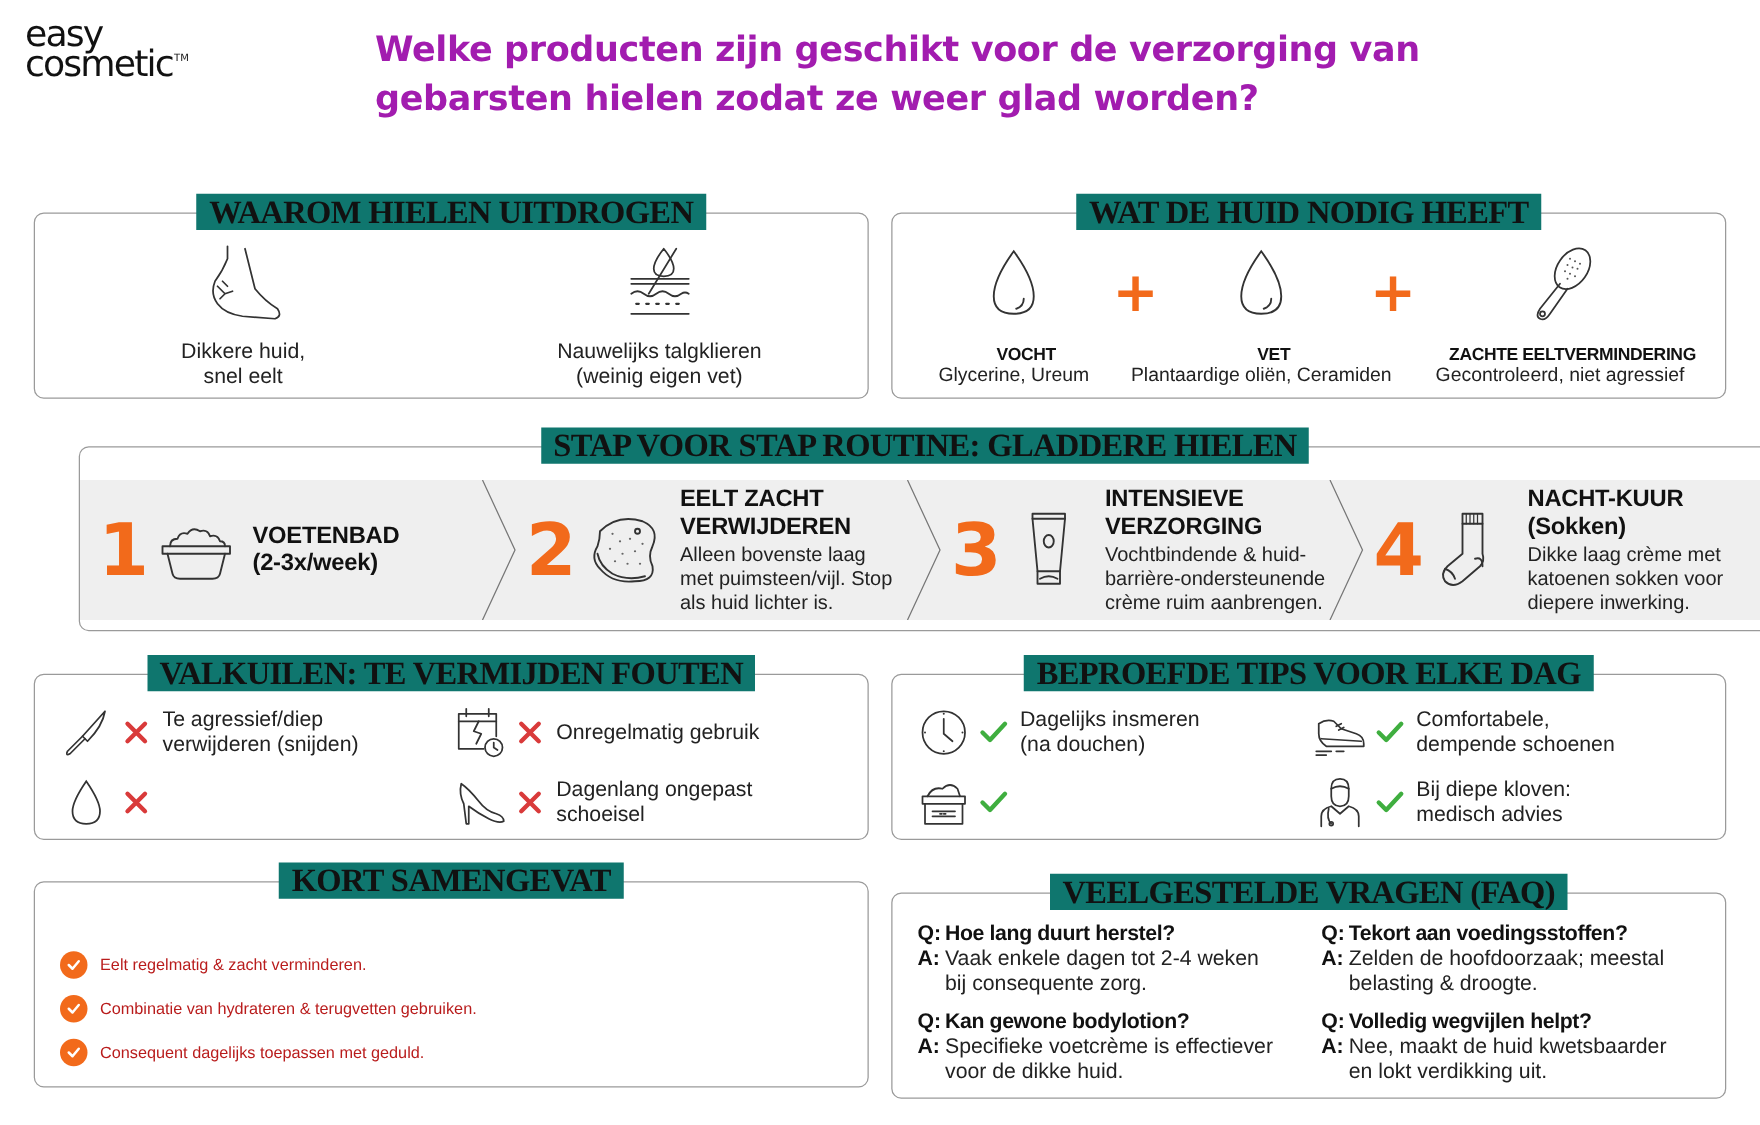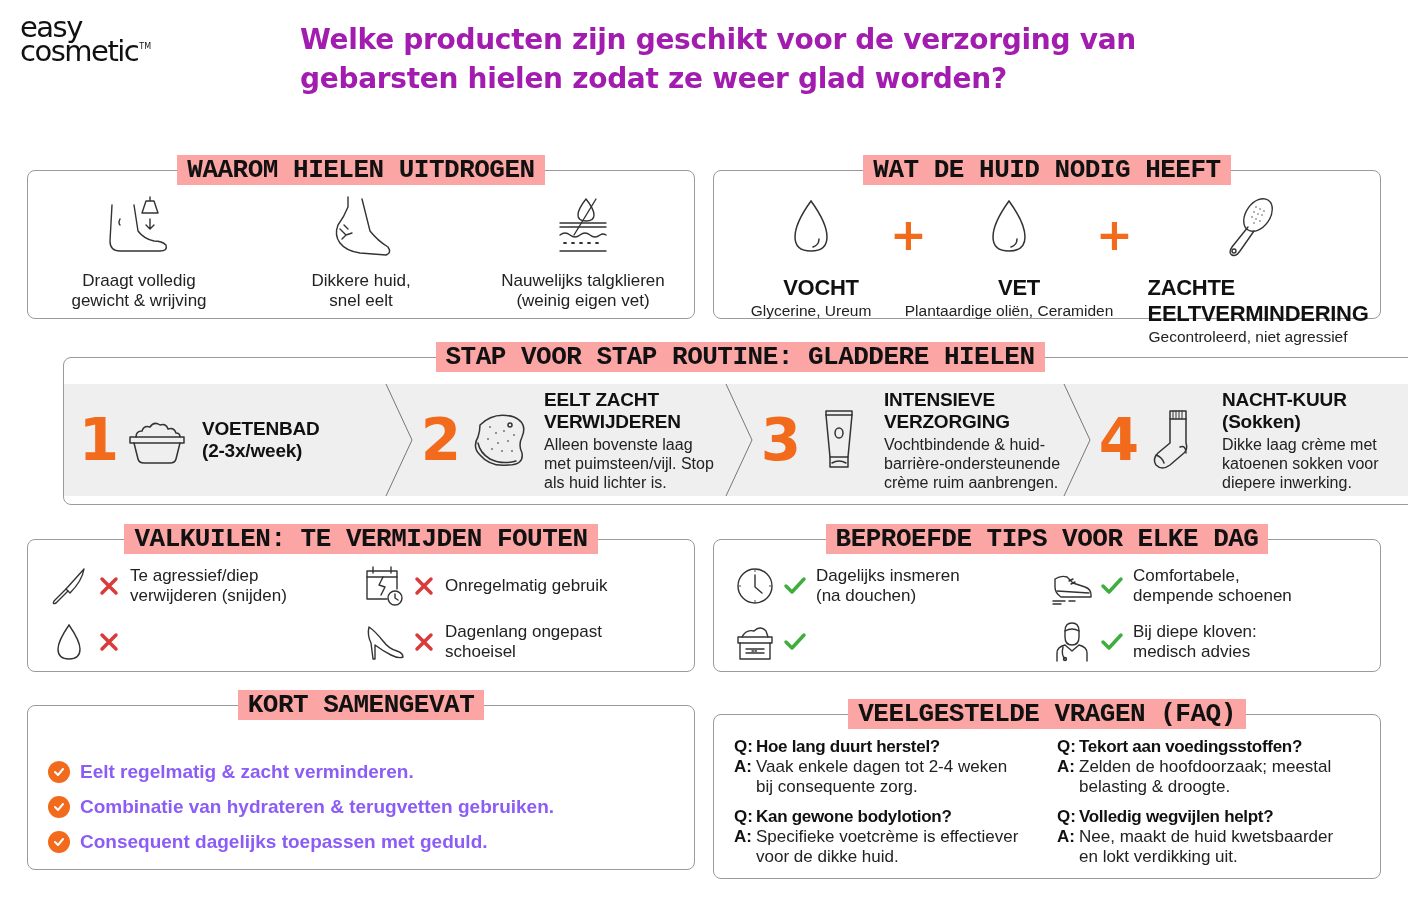--- a/index.html
+++ b/index.html
@@ -8,33 +8,33 @@
 
   .logo { position: absolute; left: 20px; top: 16px; line-height: 0.82; font-family: "DejaVu Sans", sans-serif; font-weight: 400; letter-spacing: -1.5px; color: #111; }
   .logo .l1 { font-size: 29px; display: block; }
   .logo .l2 { font-size: 29px; display: inline-block; }
   .logo .tm { font-size: 8px; letter-spacing: 0; vertical-align: top; margin-left: 1px; position: relative; top: 4px; }
 
   .page-title { position: absolute; left: 300px; top: 20px; width: 860px; font-family: "DejaVu Sans", sans-serif; font-weight: bold; font-size: 28px; line-height: 39px; color: #a21caf; letter-spacing: -0.3px; }
 
   .panel { position: absolute; border: 1.3px solid #9a9a9a; border-radius: 8px; background: #fff; }
   .panel-title { position: absolute; top: -17px; left: 0; right: 0; text-align: center; }
-  .panel-title span { background: #fca5a5; padding: 0 10px; font-family: Liberation Mono, monospace; font-weight: bold; font-size: 26px; letter-spacing: -0.5px; color: #111; line-height: 32px; }
+  .panel-title span { background: #0f766e; padding: 0 10px; font-family: Liberation Serif, serif; font-weight: bold; font-size: 26px; letter-spacing: -0.5px; color: #111; line-height: 32px; }
 
   
   .why-items { position: absolute; left: 0; right: 0; top: 24px; display: flex; }
   .why-item { flex: 1; display: flex; flex-direction: column; align-items: center; }
   .why-item svg { width: 70px; height: 66px; }
   .why-item .txt { margin-top: 10px; text-align: center; font-size: 17px; line-height: 20px; color: #222; }
 
   
   .need-items { position: absolute; left: 0; right: 0; top: 26px; display: flex; align-items: flex-start; }
   .need-item { display: flex; flex-direction: column; align-items: center; }
   .need-item svg { width: 60px; height: 62px; }
-  .need-item .h { margin-top: 16px; font-weight: bold; font-size: 22px; letter-spacing: -0.3px; color: #111; margin-left: 20px; }
+  .need-item .h { margin-top: 16px; font-weight: bold; font-size: 14px; letter-spacing: -0.3px; color: #111; margin-left: 20px; }
   .need-item .s { font-size: 15.5px; color: #222; margin-top: 1px; white-space: nowrap; }
   .plus { color: #f26a1b; font-size: 44px; font-weight: bold; line-height: 1; margin-top: 6px; font-family: "DejaVu Sans", sans-serif; }
 
   
   .steps-band { position: absolute; left: 0; right: 0; top: 26px; height: 112px; background: #efefef; }
   .step { position: absolute; top: 0; height: 112px; display: flex; align-items: center; }
   .step-num { font-family: "DejaVu Sans", sans-serif; font-weight: bold; font-size: 58px; color: #f26a1b; width: 40px; text-align: center; letter-spacing: -2px; }
   .step svg.ic { width: 66px; height: 66px; margin-left: 6px; }
   .step .body { margin-left: 12px; }
   .step .t { font-weight: bold; font-size: 19px; line-height: 22px; color: #111; letter-spacing: -0.2px; }
@@ -45,21 +45,21 @@
   .grid4 { position: absolute; left: 20px; right: 14px; top: 24px; display: grid; grid-template-columns: 1fr 1fr; row-gap: 12px; column-gap: 10px; }
   .g-item { display: flex; align-items: center; height: 44px; }
   .g-item svg.ic { width: 42px; height: 42px; flex: none; }
   .mark { width: 26px; height: 26px; margin: 0 8px 0 6px; flex: none; }
   .g-item .txt { font-size: 17px; line-height: 20px; color: #222; }
 
   
   .sum-list { position: absolute; left: 20px; top: 48px; }
   .sum-item { display: flex; align-items: center; height: 35px; }
   .sum-item .chk { width: 22px; height: 22px; border-radius: 50%; background: #f26a1b; display: flex; align-items: center; justify-content: center; margin-right: 10px; }
-  .sum-item .txt { font-size: 19px; color: #8b5cf6; font-weight: bold; }
+  .sum-item .txt { font-size: 13px; color: #b91c1c; }
 
   
   .faq { position: absolute; left: 20px; right: 14px; top: 22px; display: grid; grid-template-columns: 1fr 1fr; row-gap: 10px; column-gap: 14px; }
   .qa { font-size: 17px; line-height: 20px; }
   .qa .row { display: flex; }
   .qa .k { font-weight: bold; width: 22px; flex: none; }
   .qa .q { font-weight: bold; letter-spacing: -0.3px; color: #111; }
   .qa .a { color: #222; }
 </style>
 </head>
@@ -68,32 +68,20 @@
 <div class="logo">
   <span class="l1">easy</span>
   <span class="l2">cosmetic</span><span class="tm">TM</span>
 </div>
 
 <h1 class="page-title">Welke producten zijn geschikt voor de verzorging van gebarsten hielen zodat ze weer glad worden?</h1>
 
 <section class="panel" style="left:27px; top:170px; width:668px; height:149px;">
   <div class="panel-title"><span>WAAROM HIELEN UITDROGEN</span></div>
   <div class="why-items">
-    <div class="why-item">
-      <svg viewBox="0 0 70 66" fill="none" stroke="#333" stroke-width="1.4" stroke-linecap="round" stroke-linejoin="round">
-        <path d="M8 10 L6 46 Q6 56 16 56 L56 56 Q64 56 62 50 Q58 46 50 46 Q40 44 34 36 L30 10"></path>
-        <path d="M16 24 Q14 28 16 30"></path>
-        <path d="M46 6 L46 2 M42 6 L50 6 L54 18 L38 18 Z"></path>
-        <path d="M46 24 L46 34 M42 30 L46 34 L50 30"></path>
-      </svg>
-      <div class="txt">
-          <div>Draagt volledig</div>
-          <div>gewicht &amp; wrijving</div>
-        </div>
-    </div>
     <div class="why-item">
       <svg viewBox="0 0 70 66" fill="none" stroke="#333" stroke-width="1.4" stroke-linecap="round" stroke-linejoin="round">
         <path d="M22 2 L22 12 Q18 22 12 30 Q8 40 14 48 Q20 56 34 58 L60 60 Q66 58 62 52 Q52 46 44 36 L36 4"></path>
         <path d="M14 34 L20 40 L16 44 M20 40 L26 38 M18 30 L22 34"></path>
       </svg>
       <div class="txt">
           <div>Dikkere huid,</div>
           <div>snel eelt</div>
         </div>
     </div>

